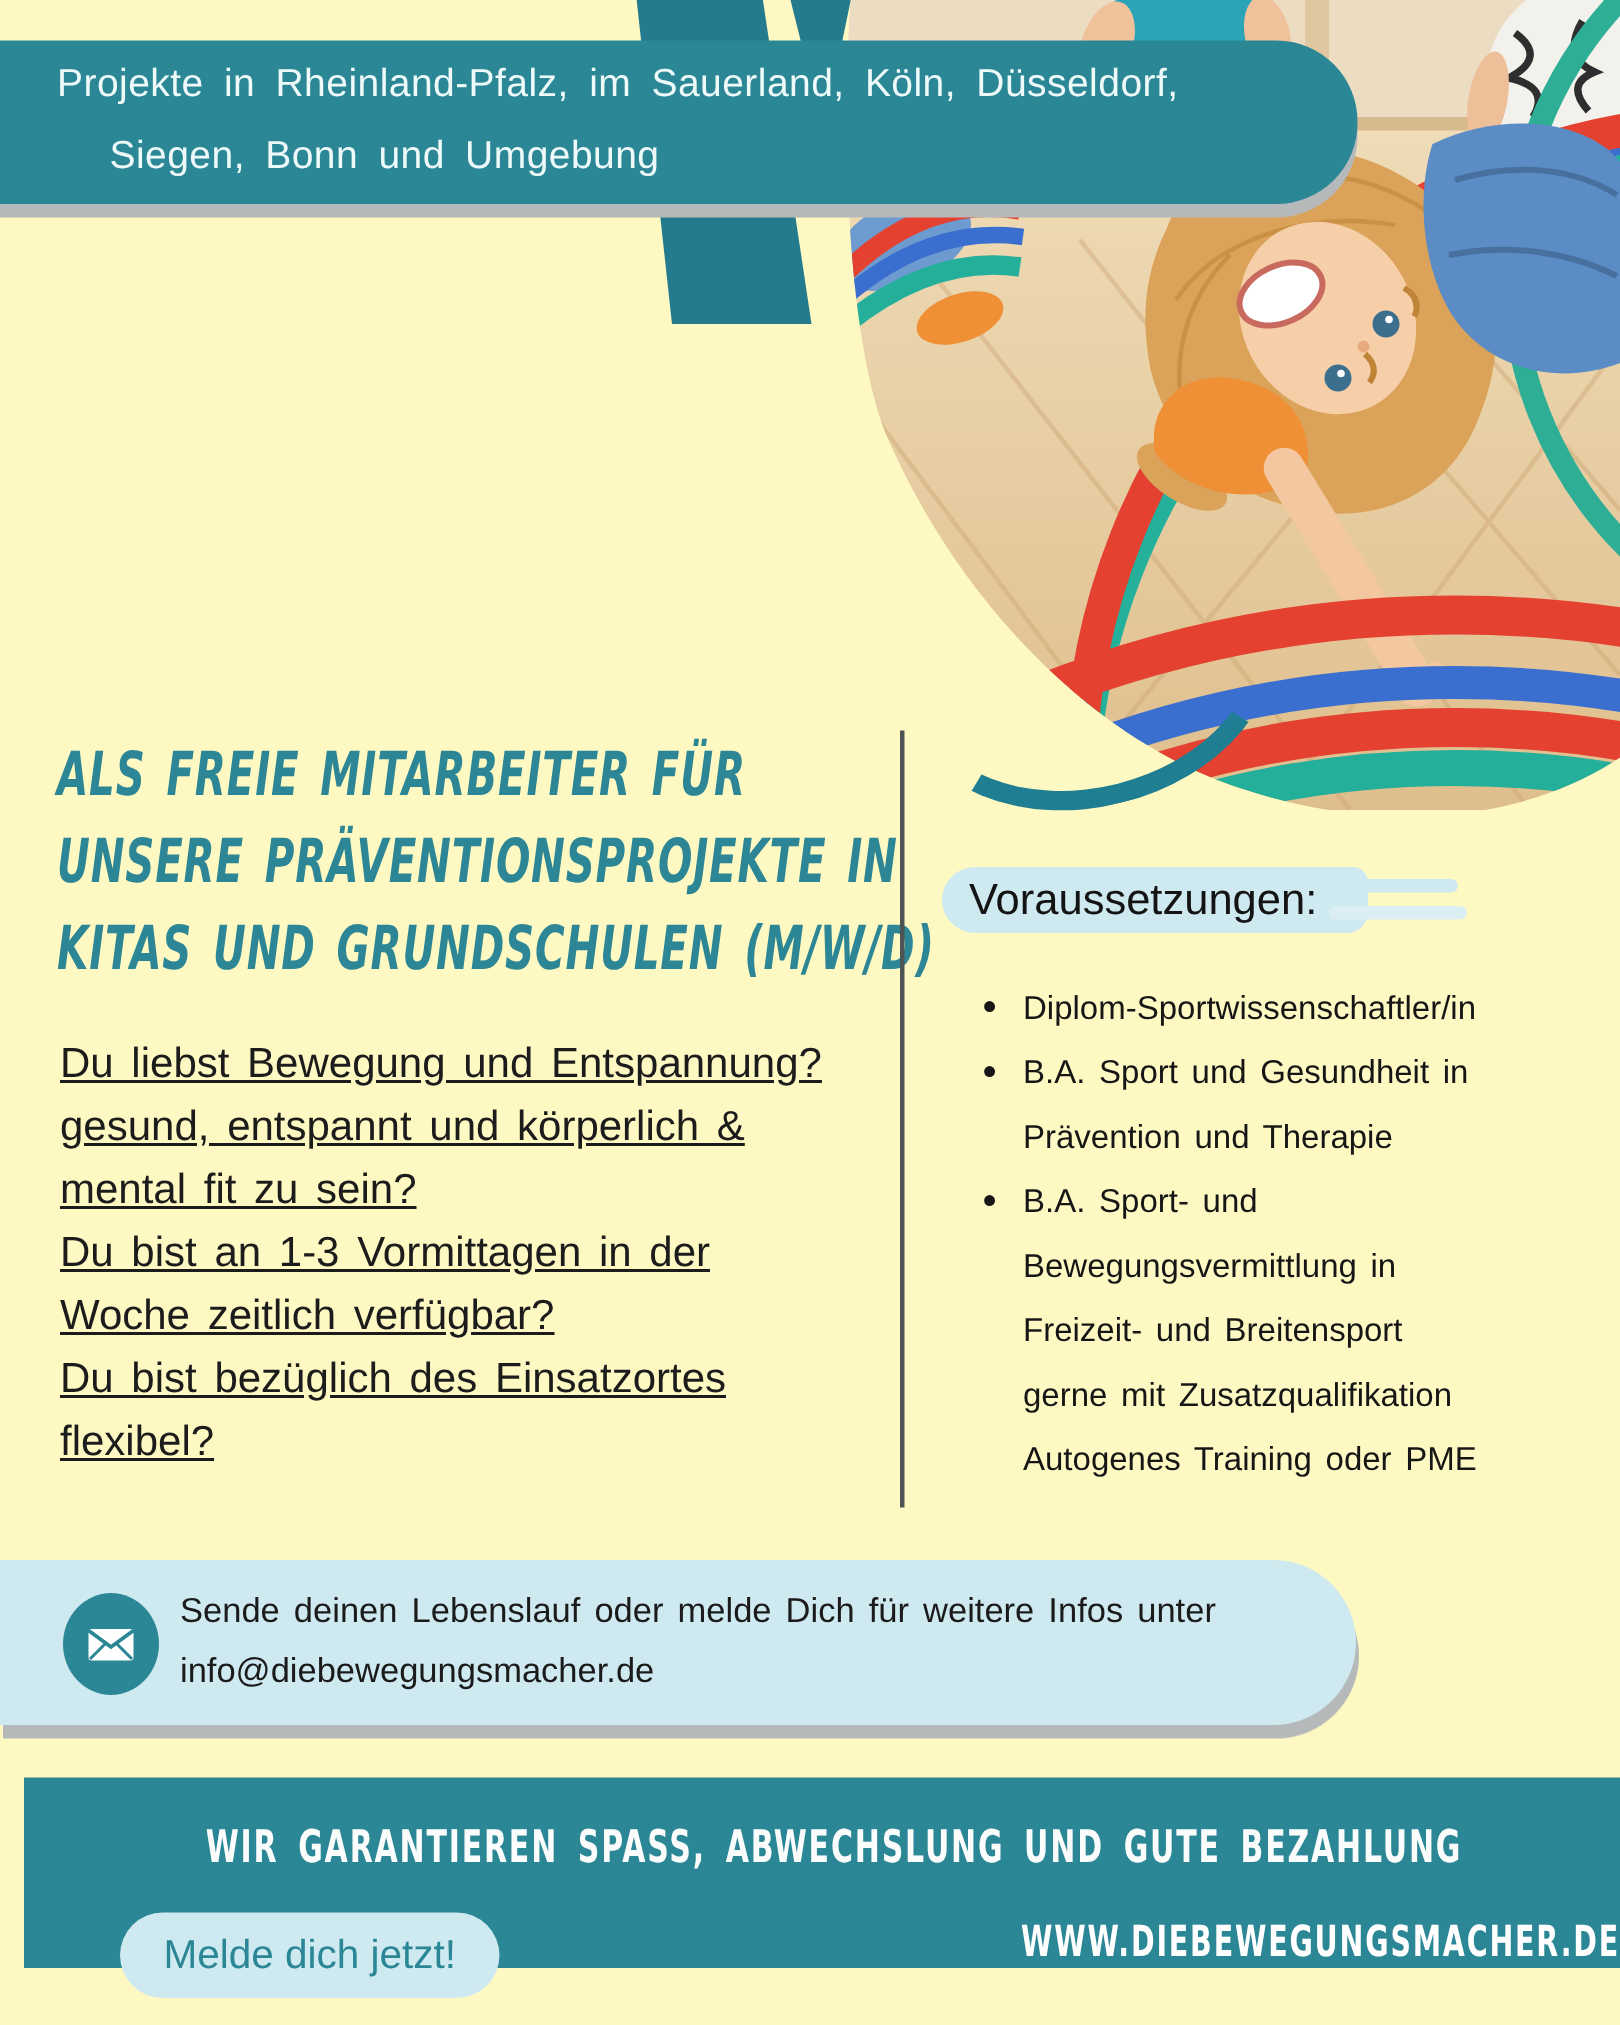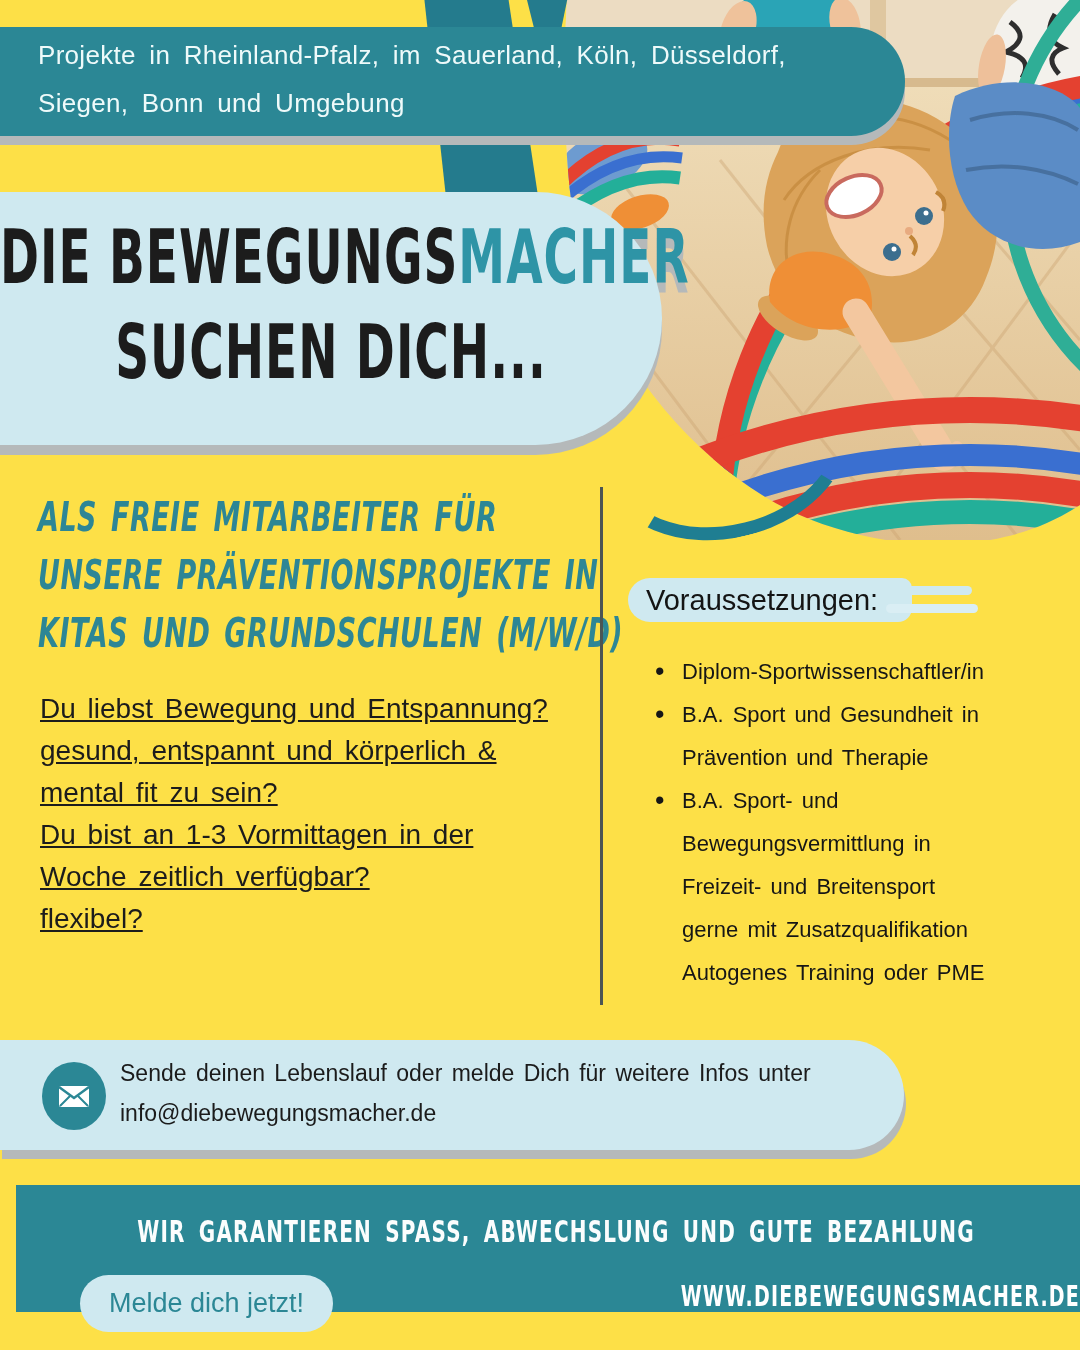--- a/index.html
+++ b/index.html
@@ -1,30 +1,30 @@
 <!DOCTYPE html>
 <html><head>
 <meta charset="utf-8">
 <style>
   html,body{margin:0;padding:0;background:#9a9a9a;}
-  .page{position:relative;width:1080px;height:1350px;margin:0 auto;background:#fde047;overflow:hidden;
+  .page{position:relative;width:1080px;height:1350px;margin:0 auto;background:#fef9c3;overflow:hidden;
         font-family:"Liberation Sans",sans-serif;}
 
   
   .photo{position:absolute;left:540px;top:0;width:540px;height:540px;z-index:1;}
   .crescent{position:absolute;left:598px;top:350px;width:228px;height:162px;border:13px solid transparent;
             border-bottom-color:#1f7e92;border-radius:50%;transform:rotate(-14deg);z-index:2;}
   .swoosh{position:absolute;left:406px;top:-4px;z-index:5;}
 
   
   .banner{position:absolute;left:0;top:27px;width:905px;height:109px;background:#2b8795;
           border-radius:0 54px 54px 0;z-index:6;filter:drop-shadow(0 9px 0 #b5b9ba);color:#eefafa;}
   .banner .bl{position:absolute;left:38px;white-space:nowrap;font-size:26px;word-spacing:6px;letter-spacing:.3px;}
   .banner .bl1{top:13px;}
-  .banner .bl2{top:61px;}
+  .banner .bl2{top:61px;margin-left:35px;}
 
   
   .title-box{position:absolute;left:0;top:192px;width:662px;height:253px;background:#cfe9f0;
              border-radius:0 127px 127px 0;z-index:7;filter:drop-shadow(0 10px 0 #b5b9ba);
              text-align:center;color:#1c1c1c;}
   .tl{height:95px;white-space:nowrap;}
   .tl1{margin-top:32px;}
   .disp{font-family:"DejaVu Sans",sans-serif;font-weight:700;display:inline-block;
         transform:scaleY(1.6);transform-origin:50% 35%;font-size:47px;letter-spacing:1px;}
   .macher{color:#2e94a6;}
@@ -171,41 +171,34 @@
   <svg class="swoosh" width="180" height="220" viewBox="0 0 180 220" aria-hidden="true">
     <polygon points="18,0 102,0 135,220 42,220" fill="#247b8d"></polygon>
     <polygon points="120,0 162,0 143,92" fill="#247b8d"></polygon>
   </svg>
 
   <div class="banner">
     <div class="bl bl1">Projekte in Rheinland-Pfalz, im Sauerland, Köln, Düsseldorf,</div>
     <div class="bl bl2">Siegen, Bonn und Umgebung</div>
   </div>
 
-  <div class="title-box">
-    <div class="tl tl1">
-      <span class="disp"><span>DIE BEWEGUNGS</span><span class="macher">MACHER</span></span>
-    </div>
-    <div class="tl">
-      <span class="disp">SUCHEN DICH...</span>
-    </div>
-  </div>
 
   <div class="heading">
     <div class="hl"><span class="disp2">ALS FREIE MITARBEITER FÜR</span></div>
     <div class="hl"><span class="disp2">UNSERE PRÄVENTIONSPROJEKTE IN</span></div>
     <div class="hl"><span class="disp2">KITAS UND GRUNDSCHULEN (M/W/D)</span></div>
   </div>
 
   <div class="body-text">
     <div>Du liebst Bewegung und Entspannung?</div>
     <div>gesund, entspannt und körperlich &amp;</div>
     <div>mental fit zu sein?</div>
     <div>Du bist an 1-3 Vormittagen in der</div>
     <div>Woche zeitlich verfügbar?</div>
+    <div>Du bist bezüglich des Einsatzortes</div>
     <div>flexibel?</div>
   </div>
 
   <div class="divider"></div>
 
   <div class="req-hl"></div>
   <div class="req-streak1"></div>
   <div class="req-streak2"></div>
   <div class="req-heading">Voraussetzungen:</div>
 

